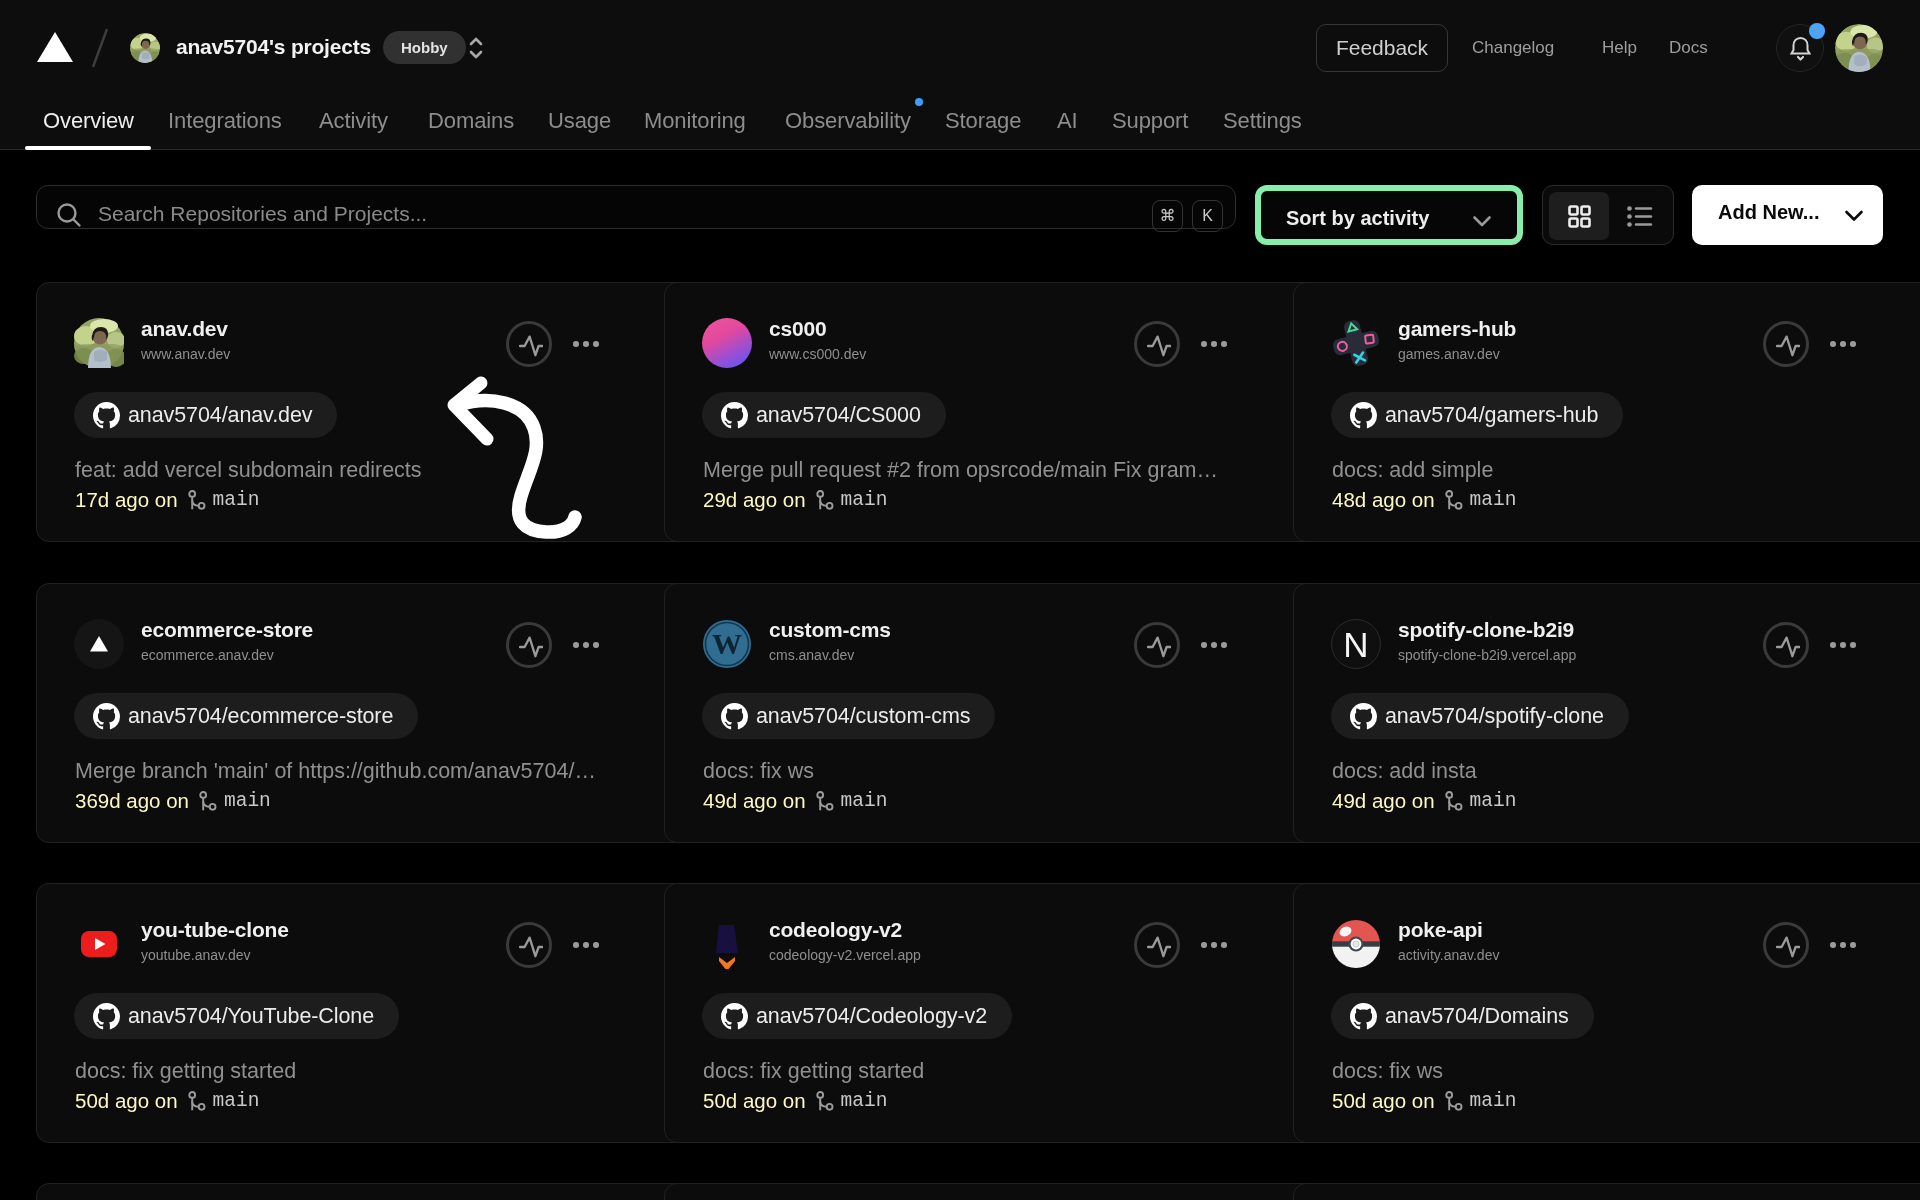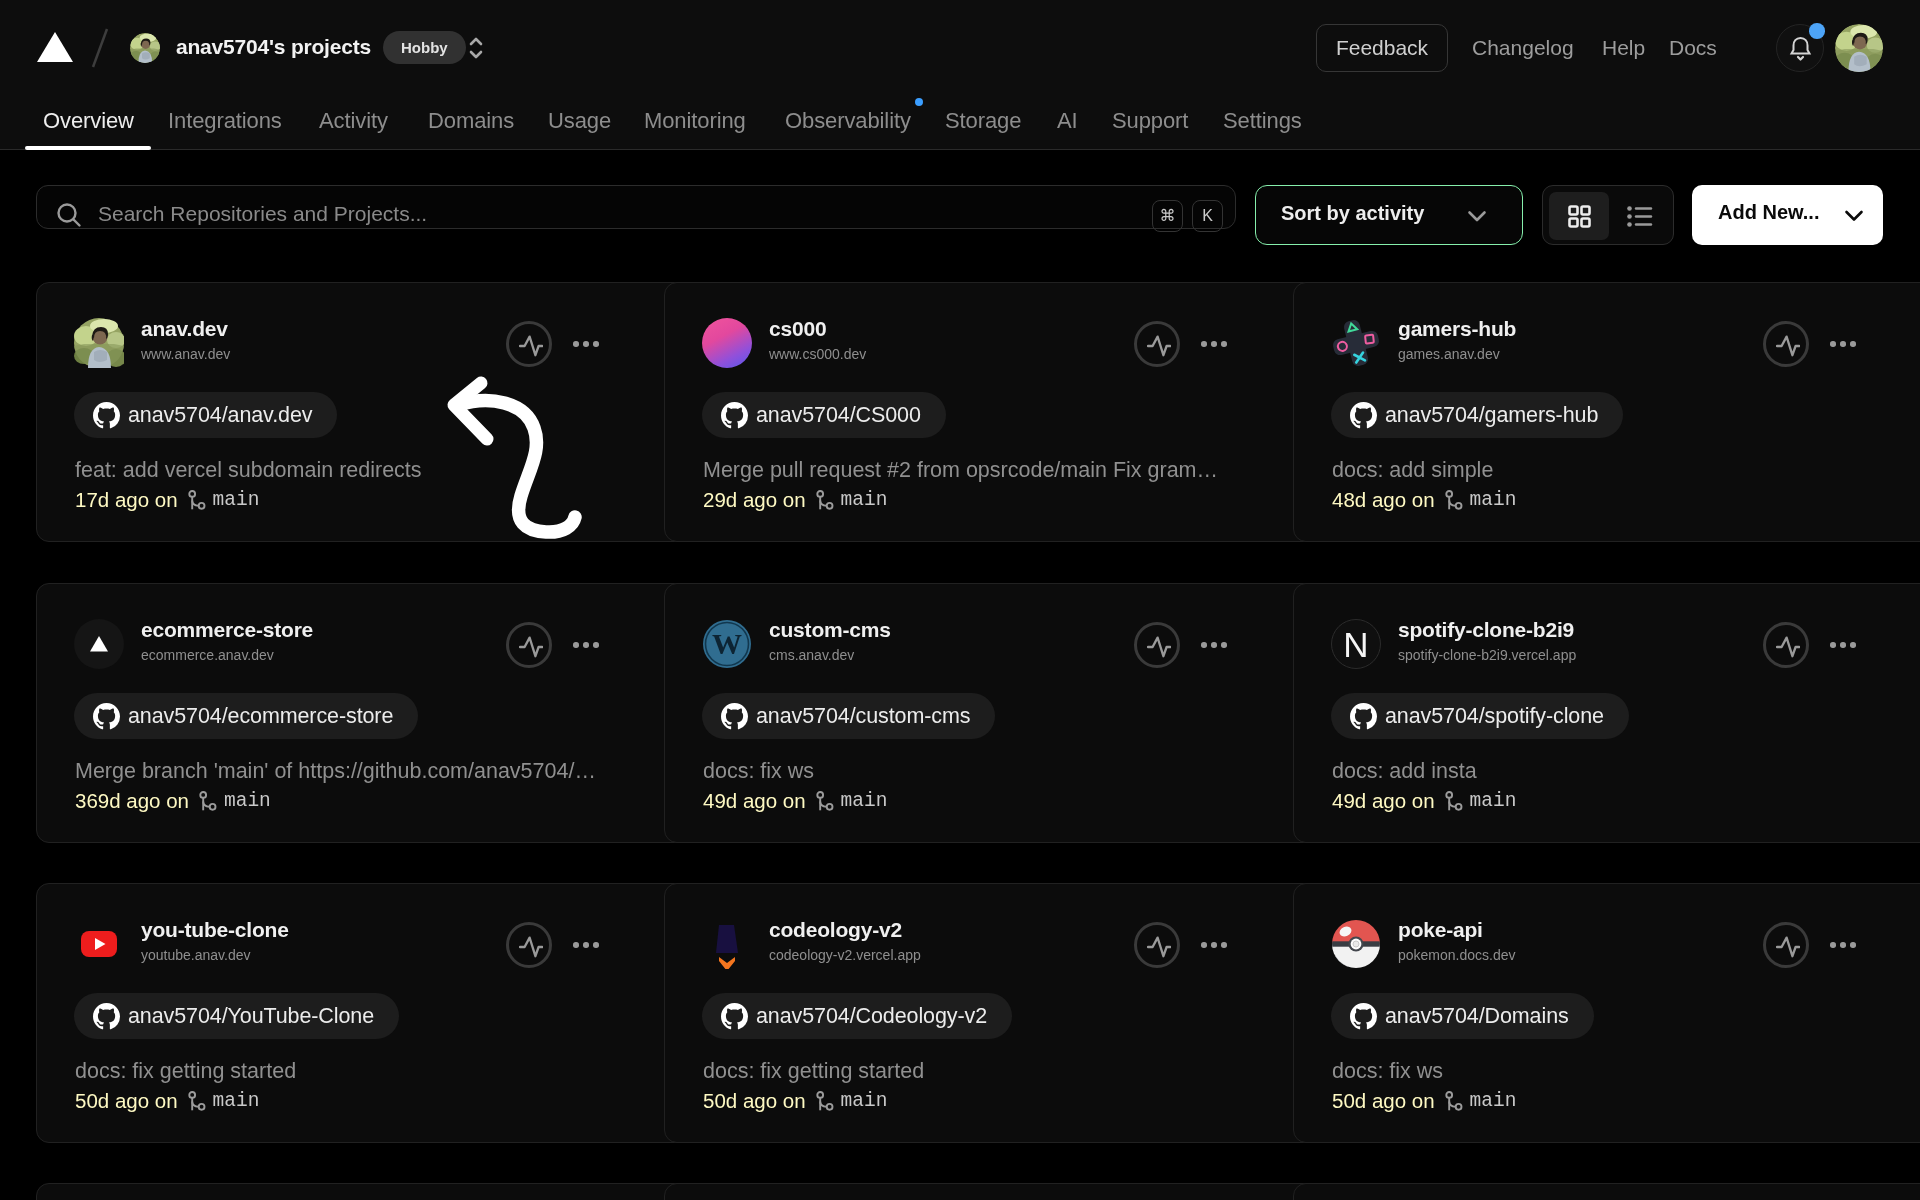--- a/index.html
+++ b/index.html
@@ -8,21 +8,21 @@
   .abs { position:absolute; }
 
   
   #hdr { position:absolute; left:0; top:0; width:1920px; height:150px;
          background:#0d0d0d; border-bottom:1px solid #2a2a2a; }
   .title { position:absolute; left:176px; top:35px; font-size:21px; font-weight:700;
            color:#f2f2f2; letter-spacing:-0.2px; }
   .hobby { position:absolute; left:383px; top:31px; height:33px; padding:0 18px;
            background:#313131; border-radius:17px; color:#e3e3e3; font-size:15px;
            font-weight:700; line-height:33px; }
-  .hlink { position:absolute; top:0; height:96px; line-height:96px; color:#9d9d9d; font-size:21px; }
+  .hlink { position:absolute; top:0; height:96px; line-height:96px; color:#9d9d9d; font-size:17px; }
   #feedback { position:absolute; left:1316px; top:24px; width:132px; height:48px;
               border:1px solid #363636; border-radius:10px; color:#cfcfcf; font-size:21px;
               text-align:center; line-height:46px; }
   #bell { position:absolute; left:1776px; top:24px; width:48px; height:48px; border-radius:50%;
           background:#101010; border:1.5px solid #242424; }
   #belldot { position:absolute; left:1809px; top:23px; width:15.5px; height:15.5px; border-radius:50%;
              background:#4da4f7; z-index:2; }
 
   
   #tabs { position:absolute; left:0; top:96px; height:50px; font-size:22px;
@@ -35,21 +35,21 @@
   .bluedot:after { content:""; position:absolute; right:-12px; top:2px; width:8px; height:8px;
                    border-radius:50%; background:#3b9eff; }
 
   
   #search { position:absolute; left:36px; top:185px; width:1200px; height:44px;
             background:#050505; border:1px solid #2c2c2c; border-radius:12px; }
   #search .ph { position:absolute; left:61px; top:16px; font-size:21px; color:#8a8a8a; }
   .kbd { position:absolute; top:14px; width:31px; height:32px; border:1.5px solid #333;
          border-radius:8px; color:#c9c9c9; font-size:16px; text-align:center; line-height:30px; }
   #sort { position:absolute; left:1255px; top:185px; width:268px; height:60px;
-          background:#060606; border:1px solid #86efac; border-radius:12px; }
+          background:#060606; border:6px solid #86efac; border-radius:12px; }
   #sort .t { position:absolute; left:25px; top:16px; font-size:20px; font-weight:600; color:#ededed; }
   #toggle { position:absolute; left:1542px; top:185px; width:132px; height:60px;
             background:#0a0a0a; border:1px solid #2c2c2c; border-radius:11px; }
   #toggle .seg { position:absolute; left:6px; top:6px; width:60px; height:48px;
                  background:#1e1e1e; border-radius:7px; }
   #addnew { position:absolute; left:1692px; top:185px; width:191px; height:60px;
             background:#fff; border-radius:10px; }
   #addnew .t { position:absolute; left:26px; top:16px; font-size:20px; font-weight:600; color:#0a0a0a; }
 
   
@@ -507,21 +507,21 @@
         <path d="M4 36 A24 24 0 0 0 18 48 L10 48 A 24 24 0 0 1 2 38 Z" fill="#aab0b6"></path>
         <rect y="22.3" width="50" height="5.4" fill="#393d43"></rect>
         <ellipse cx="14.5" cy="12.5" rx="6.2" ry="4.6" fill="#f6f6f6" transform="rotate(-24 14.5 12.5)"></ellipse>
       </g>
       <circle cx="25" cy="25" r="7.6" fill="#43474d"></circle>
       <circle cx="25" cy="25" r="5.4" fill="#fdfdfd"></circle>
       <circle cx="25" cy="25" r="3" fill="#e9e9e9" stroke="#c9c9c9" stroke-width="1"></circle>
     </svg>
   </div>
   <div class="nm">poke-api</div>
-  <div class="dm">pokemon.docs.dev</div>
+  <div class="dm">activity.anav.dev</div>
   <div class="act">
       <svg width="24" height="22" viewBox="0 0 24 22">
         <use href="#pu"></use>
       </svg>
     </div>
   <div class="dots">
       <i></i>
       <i></i>
       <i></i>
     </div>

